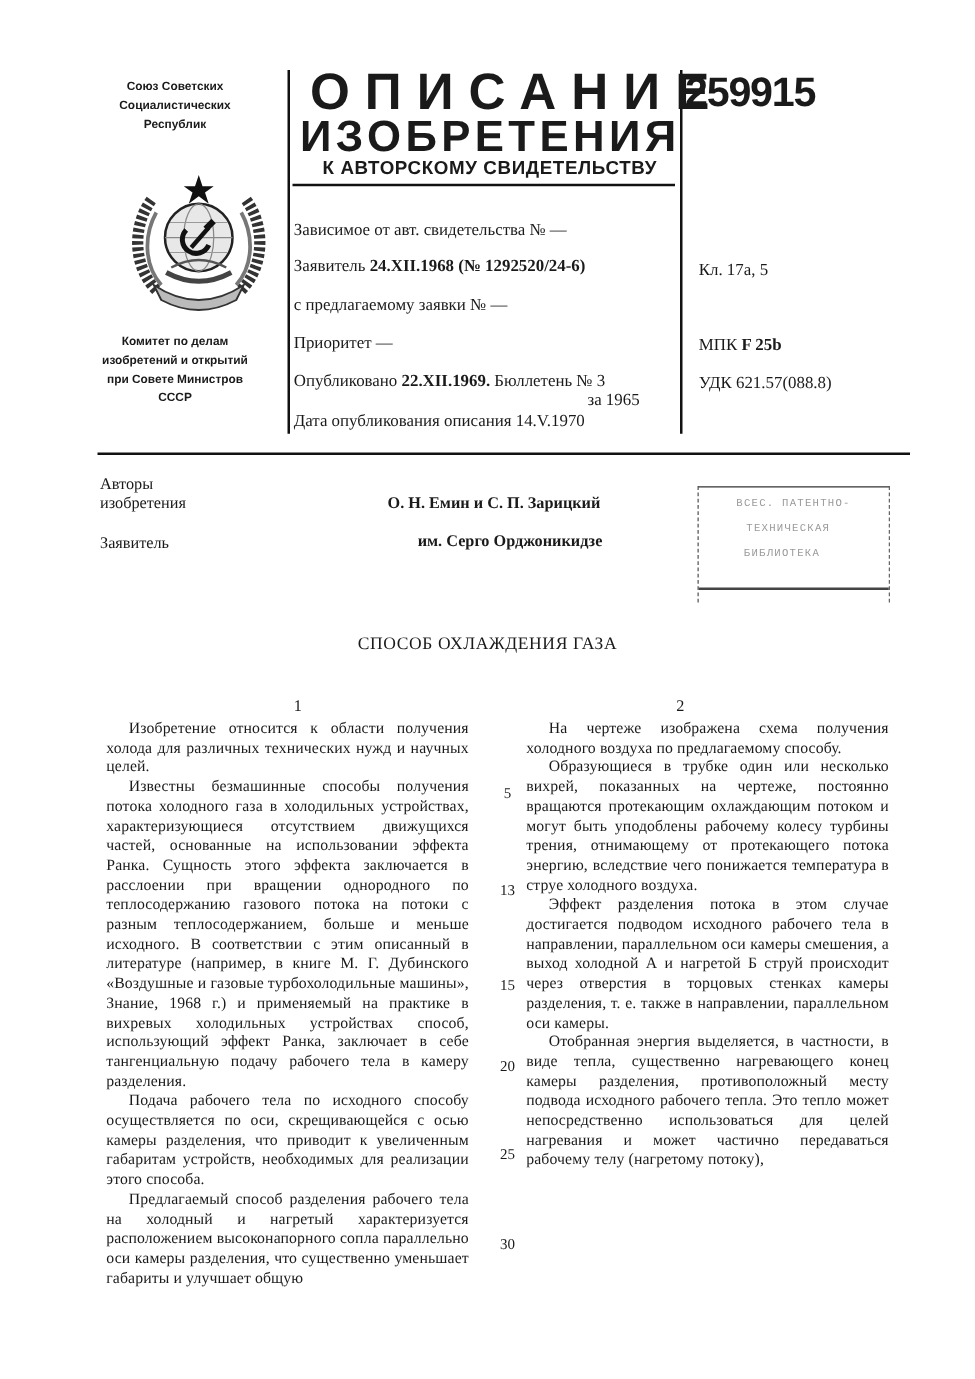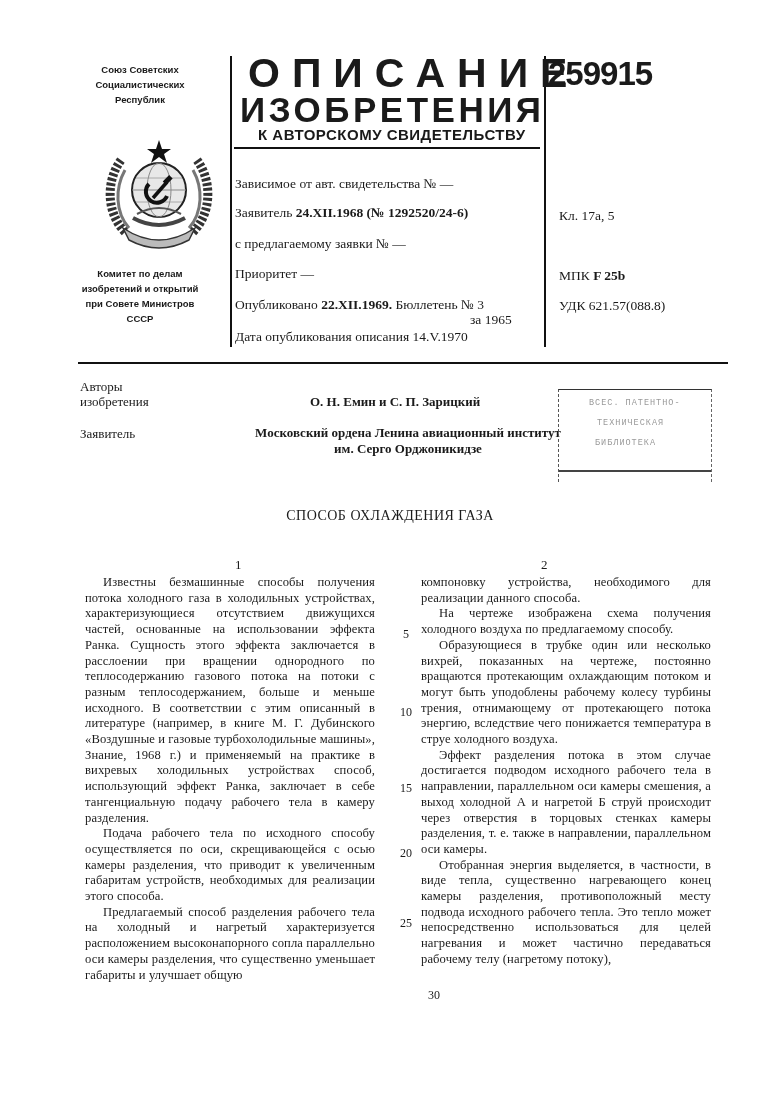--- a/index.html
+++ b/index.html
@@ -107,48 +107,47 @@
 
 <div class="hline" style="left:78px; top:362px; width:650px;"></div>
 
 <div class="abs lbl" style="top:379px;">
   <div>Авторы</div>
   <div>изобретения</div>
 </div>
 <div class="abs authors">О. Н. Емин и С. П. Зарицкий</div>
 <div class="abs lbl" style="top:426px;">Заявитель</div>
 <div class="abs applicant">
-  <div>Московский ордена Ленина авиационный институт</div>
   <div>им. Серго Орджоникидзе</div>
 </div>
 
 <div class="abs stamp">
   <div class="stamp-text" style="left:30px; top:8px;">ВСЕС. ПАТЕНТНО-</div>
   <div class="stamp-text" style="left:38px; top:28px;">ТЕХНИЧЕСКАЯ</div>
   <div class="stamp-text" style="left:36px; top:48px;">БИБЛИОТЕКА</div>
   <div class="abs" style="left:0; top:80px; width:152px; height:1.5px; background:#444;"></div>
 </div>
 
 <div class="abs doc-title">СПОСОБ ОХЛАЖДЕНИЯ ГАЗА</div>
 
 <div class="abs colnum" style="left:235px;">1</div>
 <div class="abs colnum" style="left:541px;">2</div>
 
 <div class="abs col" style="left:85px; top:575px;">
+  <p>Изобретение относится к области получения холода для различных технических нужд и научных целей.</p>
   <p>Известны безмашинные способы получения потока холодного газа в холодильных устройствах, характеризующиеся отсутствием движущихся частей, основанные на использовании эффекта Ранка. Сущность этого эффекта заключается в расслоении при вращении однородного по теплосодержанию газового потока на потоки с разным теплосодержанием, больше и меньше исходного. В соответствии с этим описанный в литературе (например, в книге М. Г. Дубинского «Воздушные и газовые турбохолодильные машины», Знание, 1968 г.) и применяемый на практике в вихревых холодильных устройствах способ, использующий эффект Ранка, заключает в себе тангенциальную подачу рабочего тела в камеру разделения.</p>
   <p>Подача рабочего тела по исходного способу осуществляется по оси, скрещивающейся с осью камеры разделения, что приводит к увеличенным габаритам устройств, необходимых для реализации этого способа.</p>
   <p>Предлагаемый способ разделения рабочего тела на холодный и нагретый характеризуется расположением высоконапорного сопла параллельно оси камеры разделения, что существенно уменьшает габариты и улучшает общую</p>
 </div>
 
 <div class="lnum" style="top:627px;">5</div>
-<div class="lnum" style="top:705px;">10</div>
+<div class="lnum" style="top:705px;">13</div>
 <div class="lnum" style="top:781px;">15</div>
 <div class="lnum" style="top:846px;">20</div>
 <div class="lnum" style="top:916px;">25</div>
-<div class="lnum" style="top:988px;margin-left:28px;">30</div>
+<div class="lnum" style="top:988px;">30</div>
 
 <div class="abs col" style="left:421px; top:575px;">
-  <p class="cont">компоновку устройства, необходимого для реализации данного способа.</p>
   <p>На чертеже изображена схема получения холодного воздуха по предлагаемому способу.</p>
   <p>Образующиеся в трубке один или несколько вихрей, показанных на чертеже, постоянно вращаются протекающим охлаждающим потоком и могут быть уподоблены рабочему колесу турбины трения, отнимающему от протекающего потока энергию, вследствие чего понижается температура в струе холодного воздуха.</p>
   <p>Эффект разделения потока в этом случае достигается подводом исходного рабочего тела в направлении, параллельном оси камеры смешения, а выход холодной А и нагретой Б струй происходит через отверстия в торцовых стенках камеры разделения, т. е. также в направлении, параллельном оси камеры.</p>
   <p>Отобранная энергия выделяется, в частности, в виде тепла, существенно нагревающего конец камеры разделения, противоположный месту подвода исходного рабочего тепла. Это тепло может непосредственно использоваться для целей нагревания и может частично передаваться рабочему телу (нагретому потоку),</p>
 </div>
 
 </body></html>

